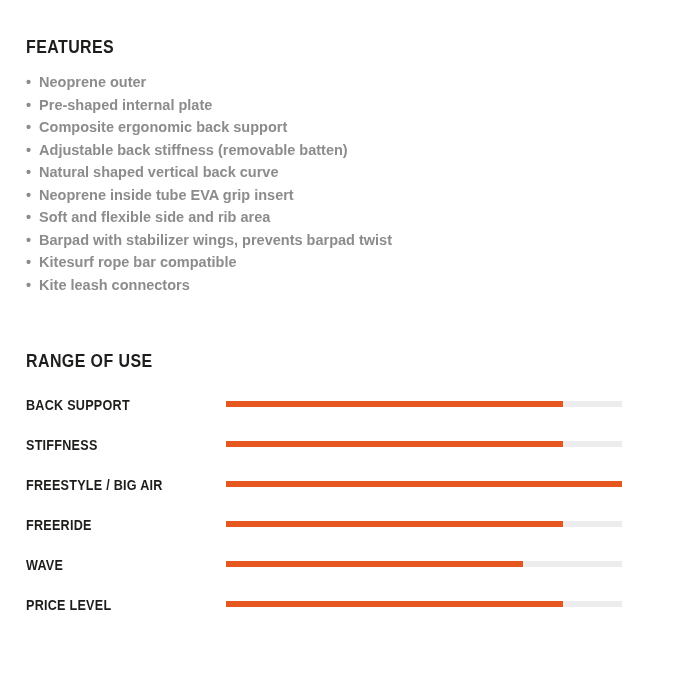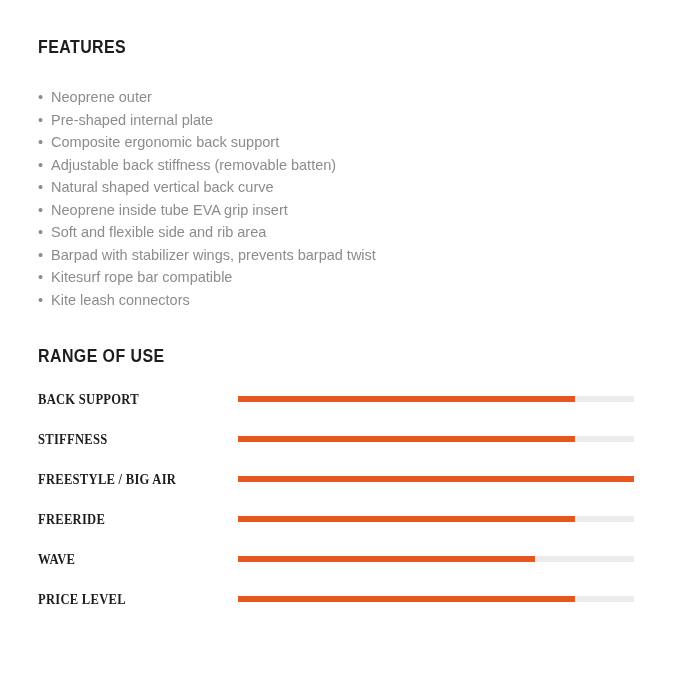--- a/index.html
+++ b/index.html
@@ -9,59 +9,59 @@
     --body:#8c8c8c;
   }
   *{margin:0;padding:0;box-sizing:border-box;}
   html,body{background:#ffffff;}
   .page{
     position:relative;
     width:700px;
     height:656px;
     background:#ffffff;
     font-family:"Liberation Sans", sans-serif;
-    padding:36px 0 0 38px;
+    padding:36px 0 0 26px;
     overflow:hidden;
   }
   .section-title{
     font-size:19px;
     font-weight:800;
     color:var(--heading);
     letter-spacing:0.5px;
     transform:scaleX(0.84);
     transform-origin:left center;
     white-space:nowrap;
     line-height:22px;
   }
   .feature-list{
     list-style:none;
-    margin-top:28px;
+    margin-top:13px;
+    font-weight:bold;
   }
   .feature-list li{
     font-size:14.5px;
     color:var(--body);
     line-height:22.5px;
     white-space:nowrap;
   }
   .feature-list li::before{
     content:"•";
     margin-right:8px;
     color:var(--body);
   }
   .range-section{
-    margin-top:34px;
+    margin-top:54px;
   }
   .range-rows{
     margin-top:12px;
   }
   .range-row{
     display:flex;
     align-items:center;
     height:40px;
-    font-family:Liberation Serif, serif;
   }
   .range-label{
     width:200px;
     flex:0 0 200px;
     font-size:15px;
     font-weight:800;
     color:var(--heading);
     letter-spacing:0.3px;
     transform:scaleX(0.84);
     transform-origin:left center;

